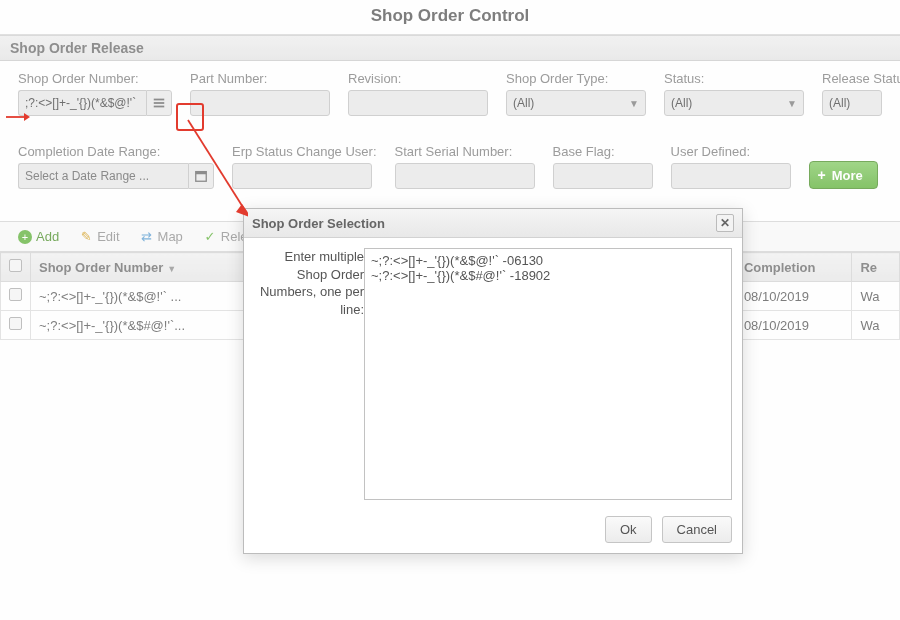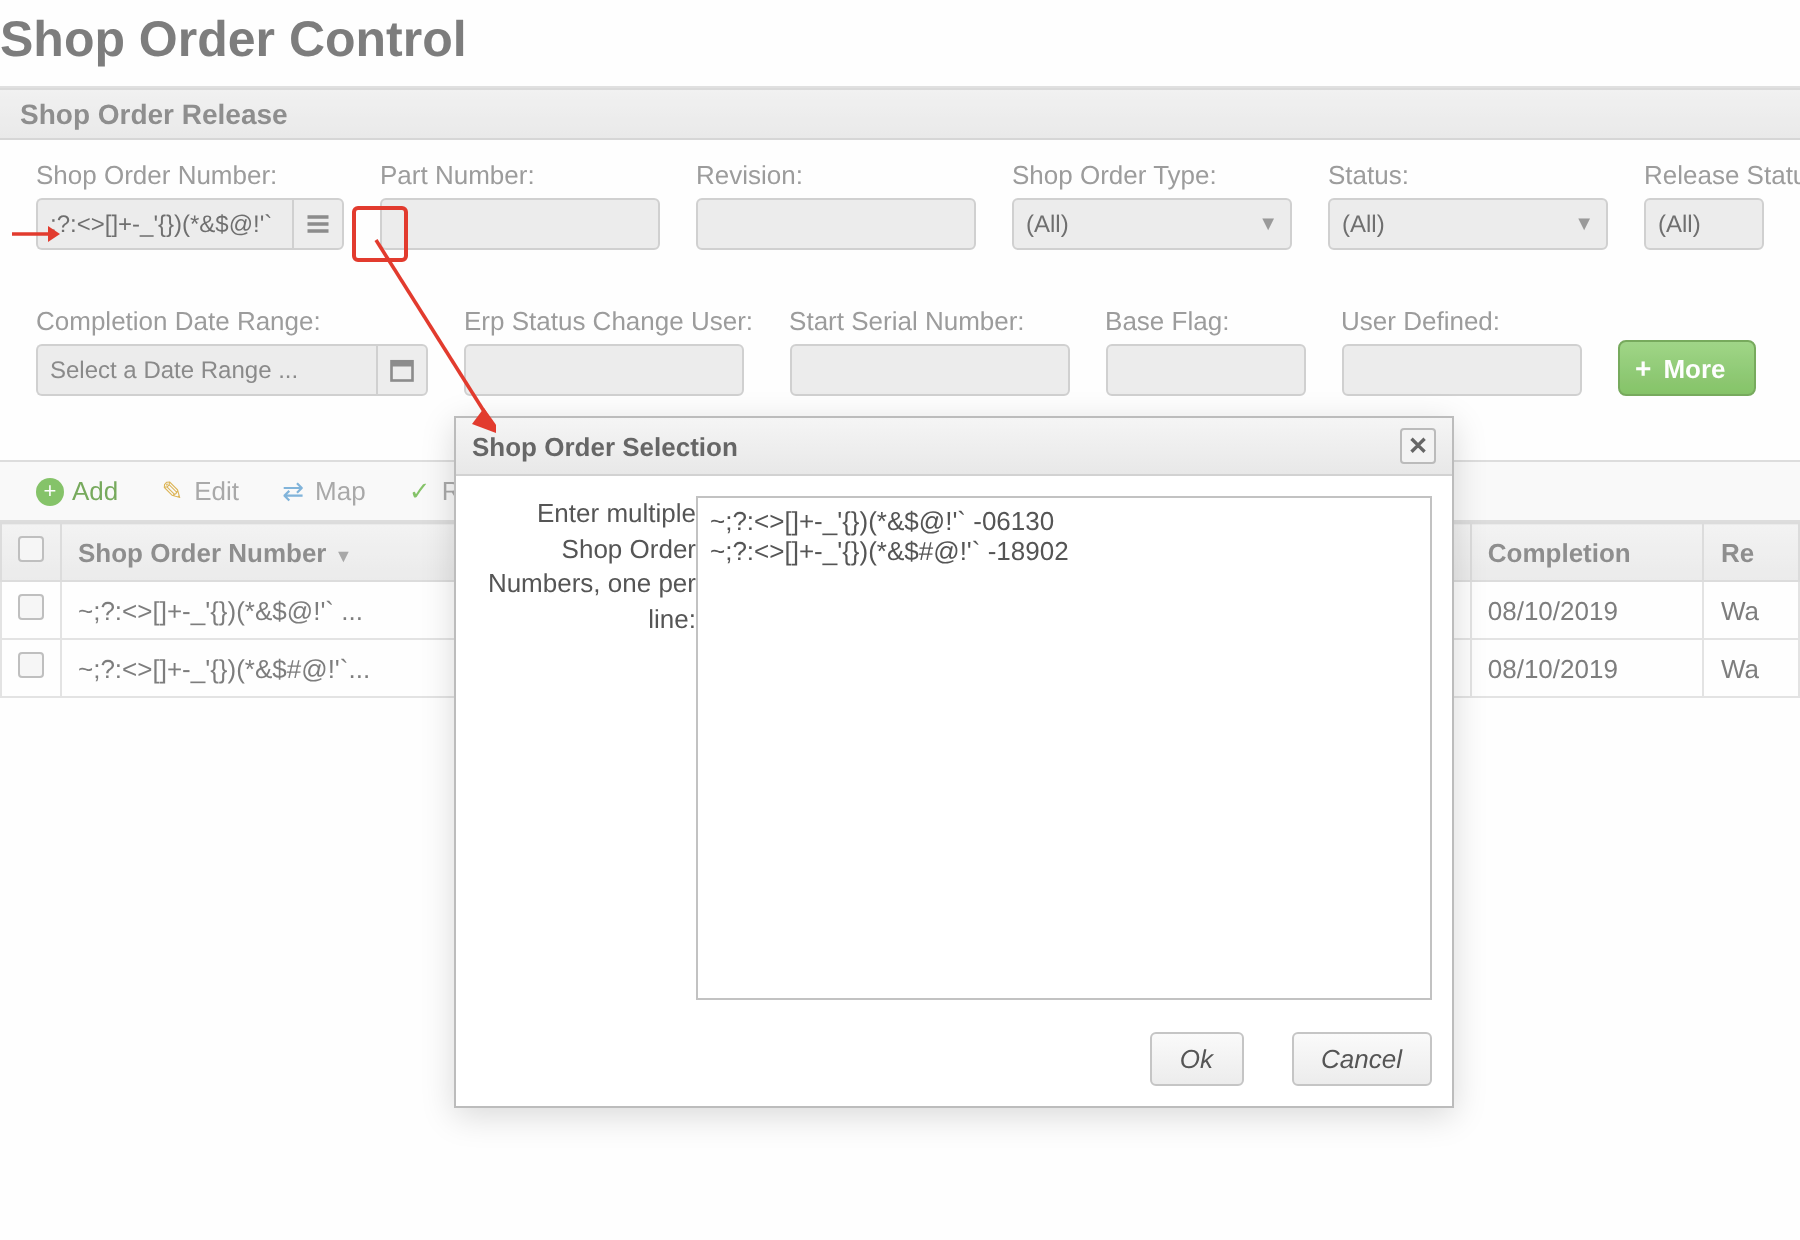--- a/index.html
+++ b/index.html
@@ -7,22 +7,22 @@
   font-family: "Helvetica Neue", Arial, sans-serif;
   font-size: 13px;
   color: #555;
   background: #fff;
   width: 900px;
   height: 620px;
   overflow: hidden;
   position: relative;
 }
 .page-title {
-  text-align: left;
-  font-size: 25px;
+  text-align: center;
+  font-size: 17px;
   font-weight: 600;
   color: #666;
   padding: 6px 0 8px;
   border-bottom: 1px solid #dcdcdc;
 }
 .panel-header {
   background: linear-gradient(#f1f1f1,#e7e7e7);
   border-top: 1px solid #d5d5d5;
   border-bottom: 1px solid #d0d0d0;
   color: #7a7a7a;
@@ -112,21 +112,21 @@
 .anno-arrow.a2 { left:178px; top:112px; width:70px; height:106px; }
 
 
 .overlay {
   position:absolute; inset:0;
   background:rgba(240,240,240,0.05);
   display:flex; align-items:flex-start; justify-content:center;
 }
 .dialog {
   position:absolute;
-  left:227px; top:208px;
+  left:243px; top:208px;
   width:500px;
   border:1px solid #bcbcbc;
   background:#fff;
   box-shadow:0 4px 16px rgba(0,0,0,0.15);
 }
 .dialog-header {
   display:flex; justify-content:space-between; align-items:center;
   padding:5px 8px;
   background:linear-gradient(#f5f5f5,#e8e8e8);
   border-bottom:1px solid #d2d2d2;
@@ -141,23 +141,22 @@
   border:1px solid #c2c2c2;
   padding:4px 6px;
   font-family: inherit;
   font-size:13px;
   color:#555;
   resize:none;
   white-space:pre;
   overflow:auto;
 }
 .dialog-footer {
-  display:flex; justify-content:flex-end; gap:24px;
+  display:flex; justify-content:flex-end; gap:10px;
   padding:6px 10px 10px;
-  font-style:italic;
 }
 .dlg-btn {
   padding:5px 14px;
   border:1px solid #c5c5c5;
   background:linear-gradient(#fafafa,#ececec);
   border-radius:3px;
   cursor:pointer;
   color:#555;
 }
 

